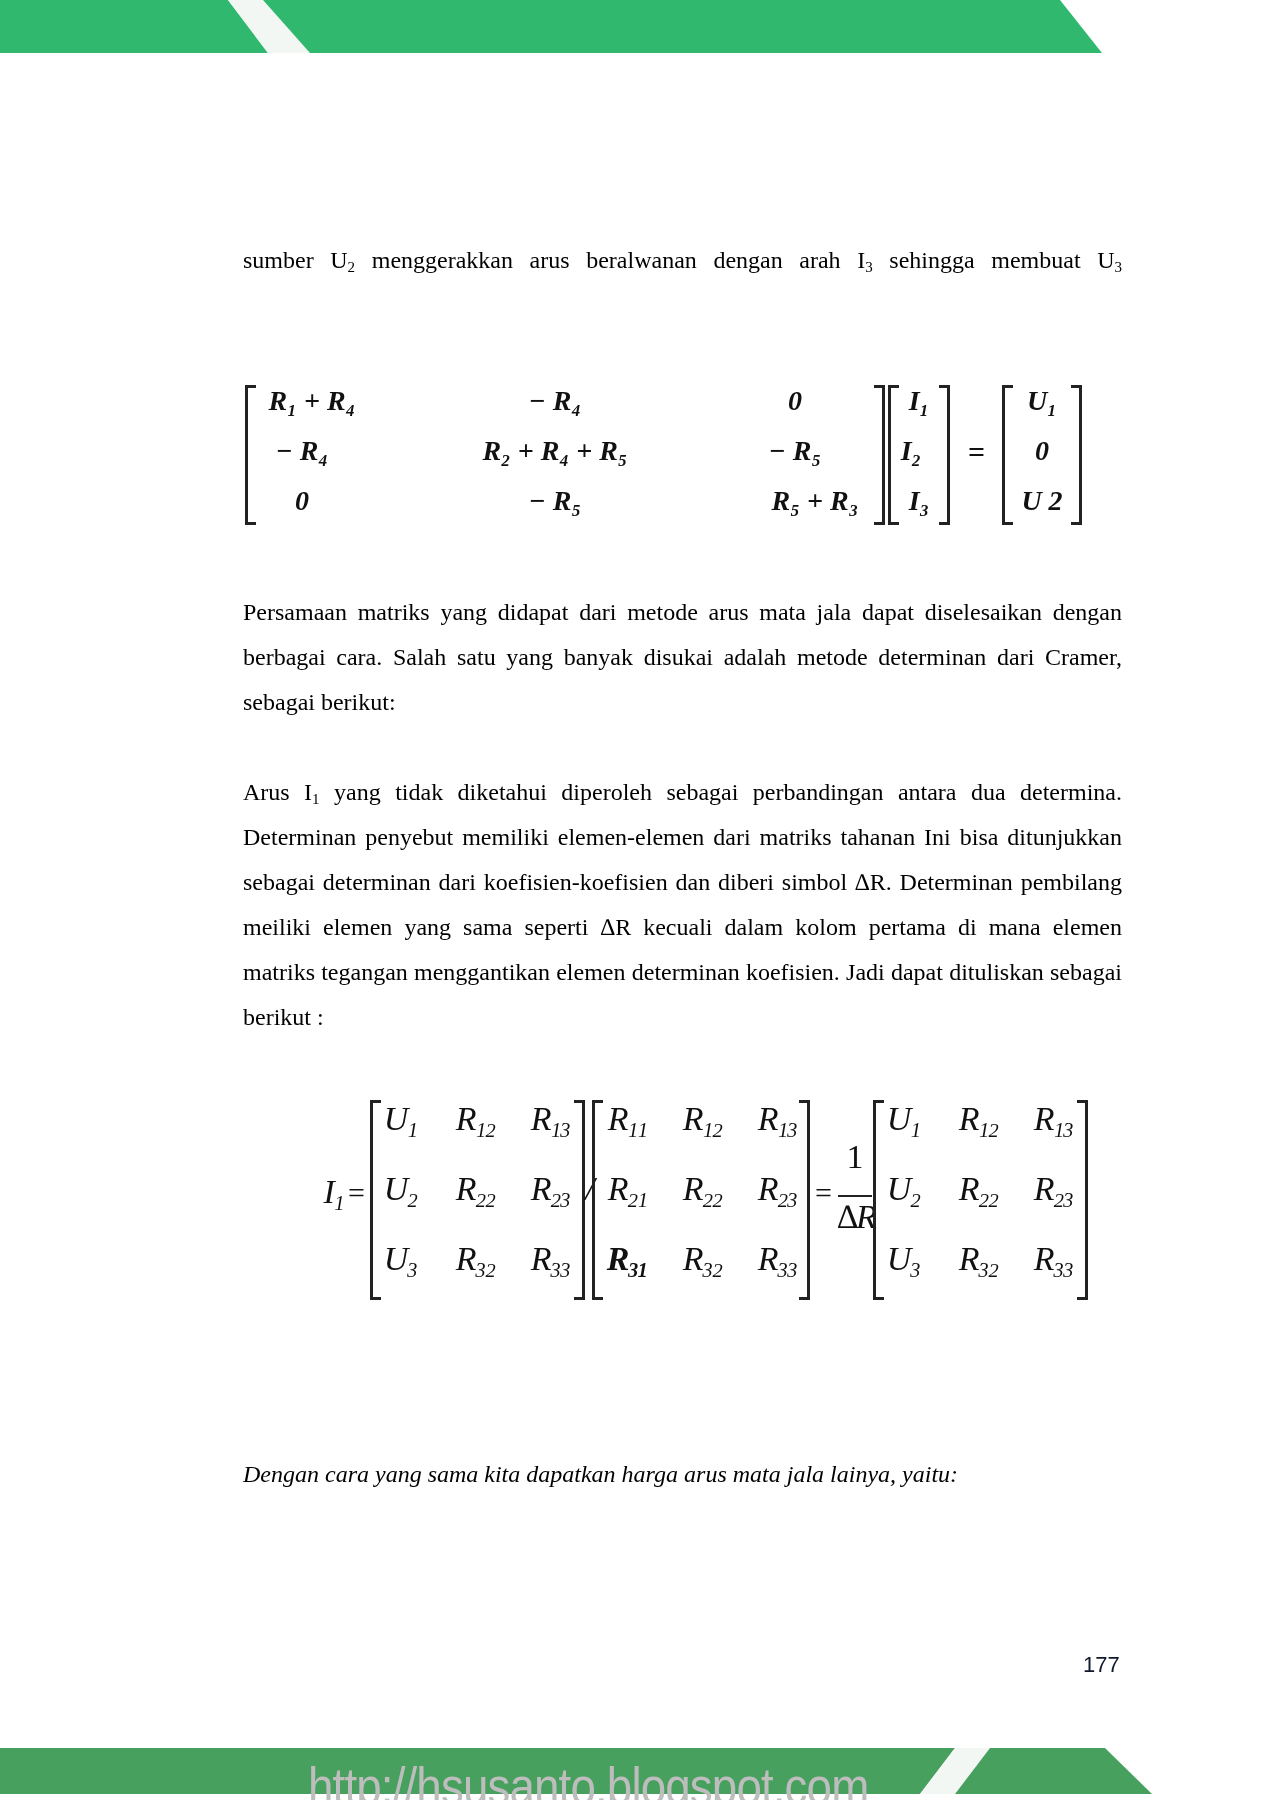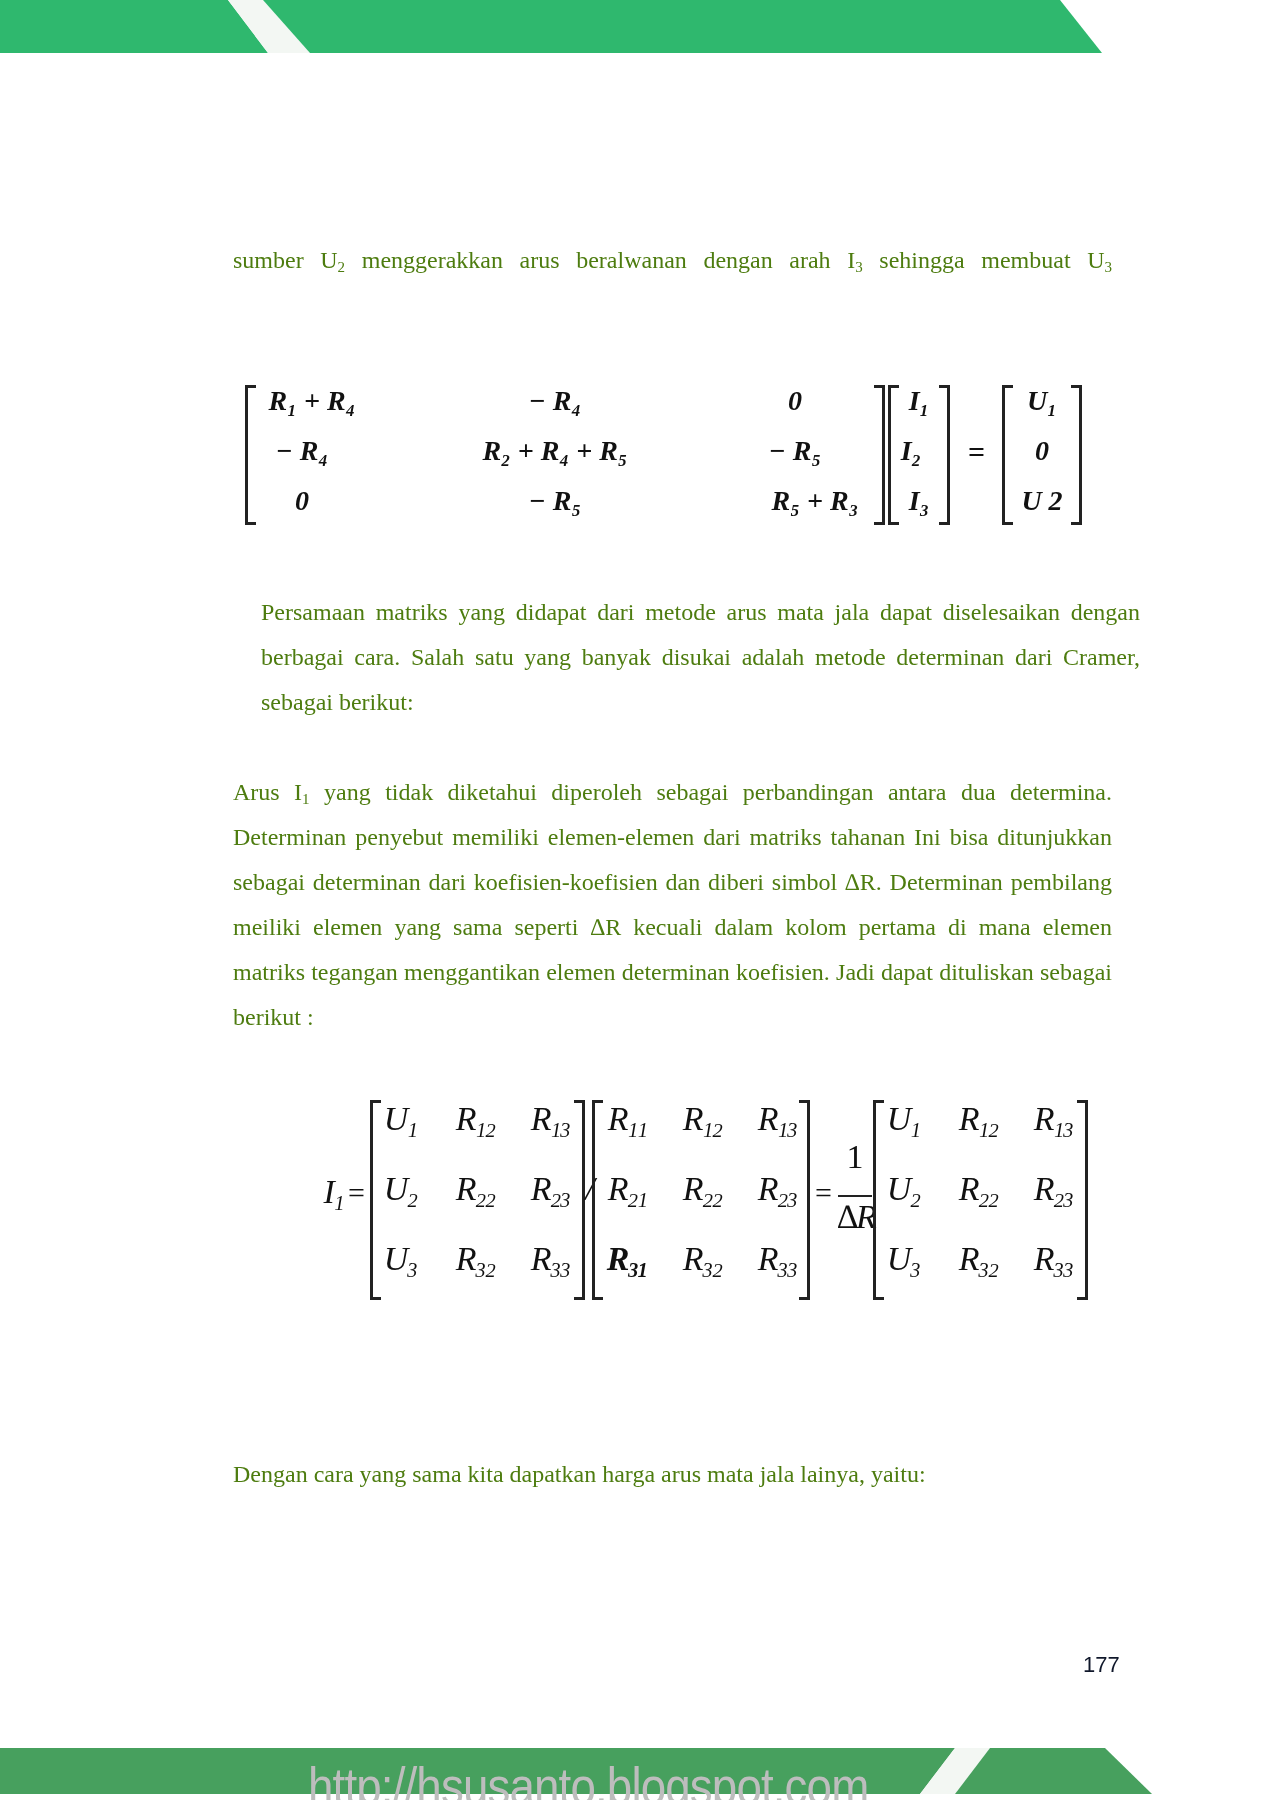--- a/index.html
+++ b/index.html
@@ -1,22 +1,22 @@
 <!DOCTYPE html>
 <html><head>
 <meta charset="utf-8">
 <style>
   html, body { margin: 0; padding: 0; background: #ffffff; }
   body { width: 1272px; height: 1800px; position: relative; overflow: hidden; }
   .banner { position: absolute; left: 0; width: 1272px; }
   .top-banner { top: 0; height: 56px; }
   .bottom-banner { top: 1746px; height: 54px; }
   .text-block {
-    position: absolute; left: 233px; width: 879px;
-    font-family: "Liberation Serif", serif; font-size: 24px; color: #4d7c0f;
+    position: absolute; left: 243px; width: 879px;
+    font-family: "Liberation Serif", serif; font-size: 24px; color: #000000;
     line-height: 45px; text-align: justify; margin: 0;
   }
   .text-block sub { font-size: 15px; vertical-align: -4px; line-height: 0; }
   .math { position: absolute; font-family: "Liberation Serif", serif; color: #111; font-weight: bold; font-style: italic; }
   .mat { position: absolute; }
   .bracket-l, .bracket-r { position: absolute; top: 0; bottom: 0; width: 8px; border: 3px solid #222; }
   .bracket-l { left: 0; border-right: none; }
   .bracket-r { right: 0; border-left: none; }
   .cell { position: absolute; font-size: 28px; text-align: center; white-space: nowrap; }
   .eq { position: absolute; font-size: 30px; font-style: normal; font-weight: bold; }
@@ -61,21 +61,21 @@
   <div class="eq" style="left:723px; top:50px;">=</div>
   <div class="mat" style="left:757px; top:0; width:80px; height:140px;">
     <div class="bracket-l"></div>
     <div class="bracket-r"></div>
     <div class="cell" style="left:0; top:0; width:80px;">U₁</div>
     <div class="cell" style="left:0; top:50px; width:80px;">0</div>
     <div class="cell" style="left:0; top:100px; width:80px;">U 2</div>
   </div>
 </div>
 
-<p class="text-block" style="top:590px;margin-left:28px;">Persamaan matriks yang didapat dari metode arus mata jala dapat diselesaikan dengan berbagai cara. Salah satu yang banyak disukai adalah metode determinan dari Cramer, sebagai berikut:</p>
+<p class="text-block" style="top:590px;">Persamaan matriks yang didapat dari metode arus mata jala dapat diselesaikan dengan berbagai cara. Salah satu yang banyak disukai adalah metode determinan dari Cramer, sebagai berikut:</p>
 
 <p class="text-block" style="top:770px;"><span>Arus I</span><sub>1</sub><span> yang tidak diketahui diperoleh sebagai perbandingan antara dua determina. Determinan penyebut memiliki elemen-elemen dari matriks tahanan Ini bisa ditunjukkan sebagai determinan dari koefisien-koefisien dan diberi simbol ∆R. Determinan pembilang meiliki elemen yang sama seperti ∆R kecuali dalam kolom pertama di mana elemen matriks tegangan menggantikan elemen determinan koefisien. Jadi dapat dituliskan sebagai berikut :</span></p>
 
 <div class="math m2" style="left:318px; top:1098px; width:770px; height:210px;">
   <div class="cell" style="left:0; top:75px; width:30px;">I₁</div>
   <div class="eq" style="left:30px; top:78px; font-weight:normal;">=</div>
 
   <div class="mat" style="left:52px; top:2px; width:215px; height:200px;">
     <div class="bracket-l"></div>
     <div class="bracket-r"></div>
@@ -121,21 +121,21 @@
     <div class="cell" style="left:155px; top:0; width:50px;">R₁₃</div>
     <div class="cell" style="left:10px; top:70px; width:40px;">U₂</div>
     <div class="cell" style="left:80px; top:70px; width:50px;">R₂₂</div>
     <div class="cell" style="left:155px; top:70px; width:50px;">R₂₃</div>
     <div class="cell" style="left:10px; top:140px; width:40px;">U₃</div>
     <div class="cell" style="left:80px; top:140px; width:50px;">R₃₂</div>
     <div class="cell" style="left:155px; top:140px; width:50px;">R₃₃</div>
   </div>
 </div>
 
-<p class="text-block" style="top:1452px;">Dengan cara yang sama kita dapatkan harga arus mata jala lainya, yaitu:</p>
+<p class="text-block" style="top:1452px;font-style:italic;">Dengan cara yang sama kita dapatkan harga arus mata jala lainya, yaitu:</p>
 
 <div class="page-num">177</div>
 
 <svg class="banner bottom-banner" viewBox="0 0 1272 54" preserveAspectRatio="none">
   <polygon points="0,2 955,2 920,48 0,48" fill="#47a05e"></polygon>
   <polygon points="955,2 990,2 955,48 920,48" fill="#f3f7f3"></polygon>
   <polygon points="990,2 1105,2 1152,48 955,48" fill="#47a05e"></polygon>
 </svg>
 
 <div class="watermark">http://hsusanto.blogspot.com</div>

